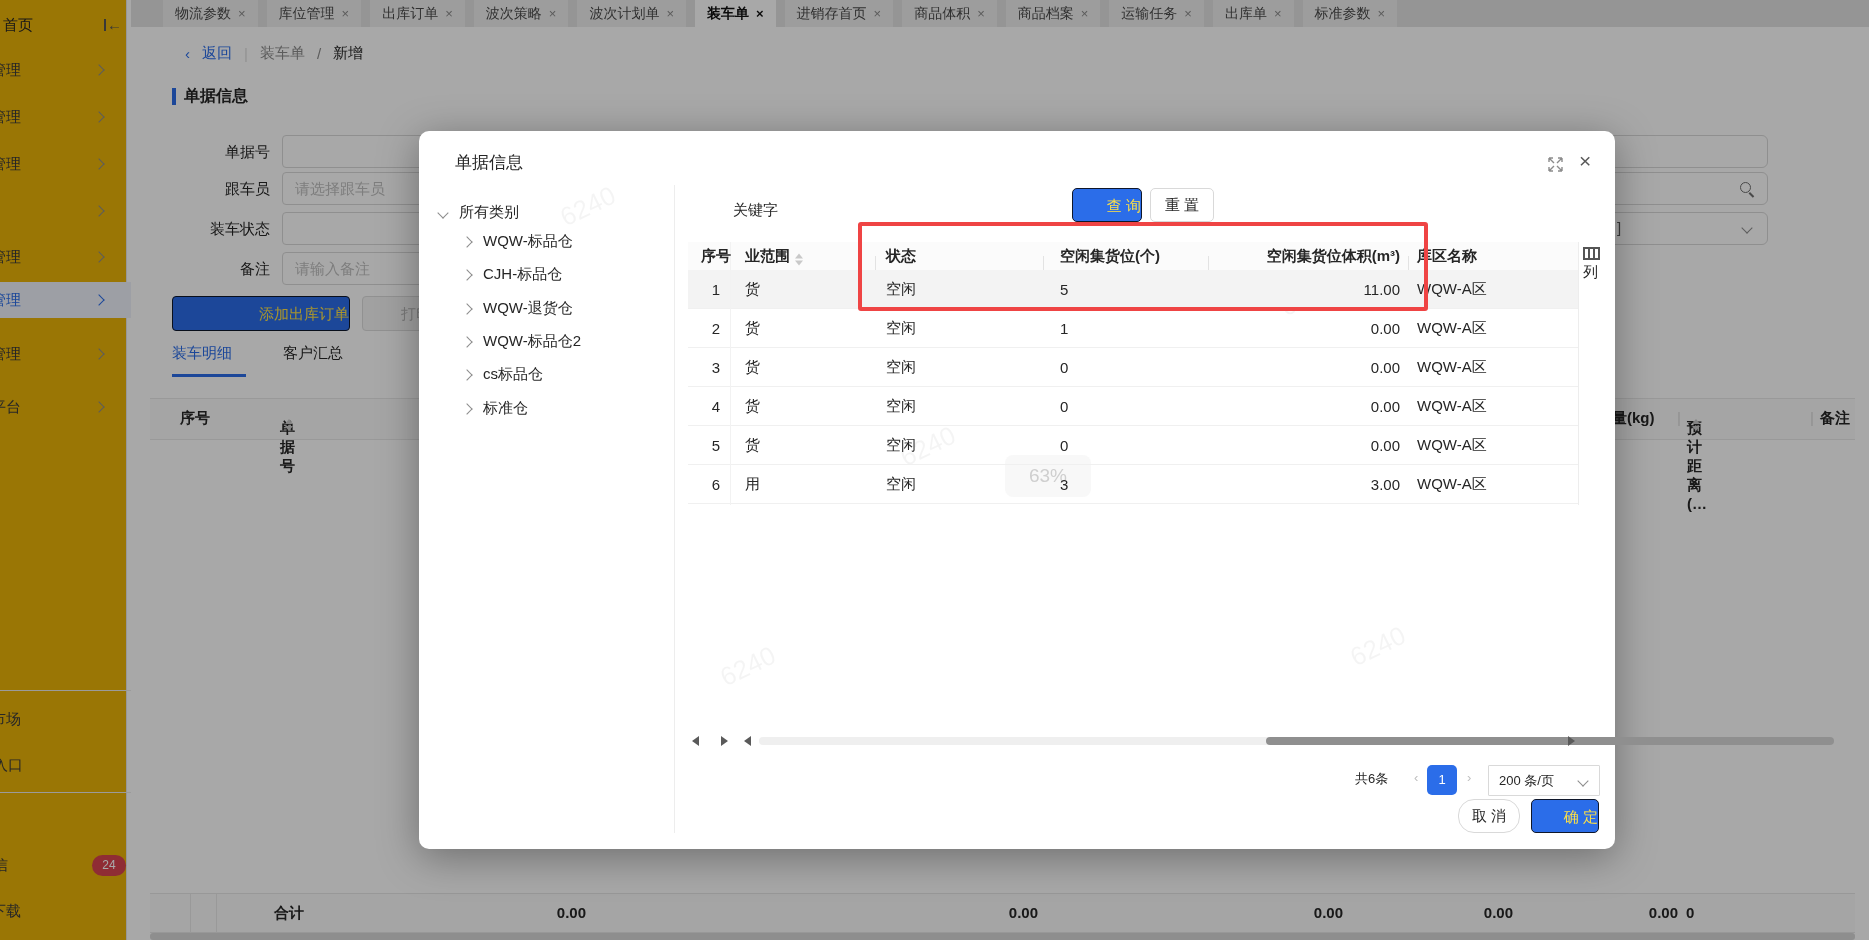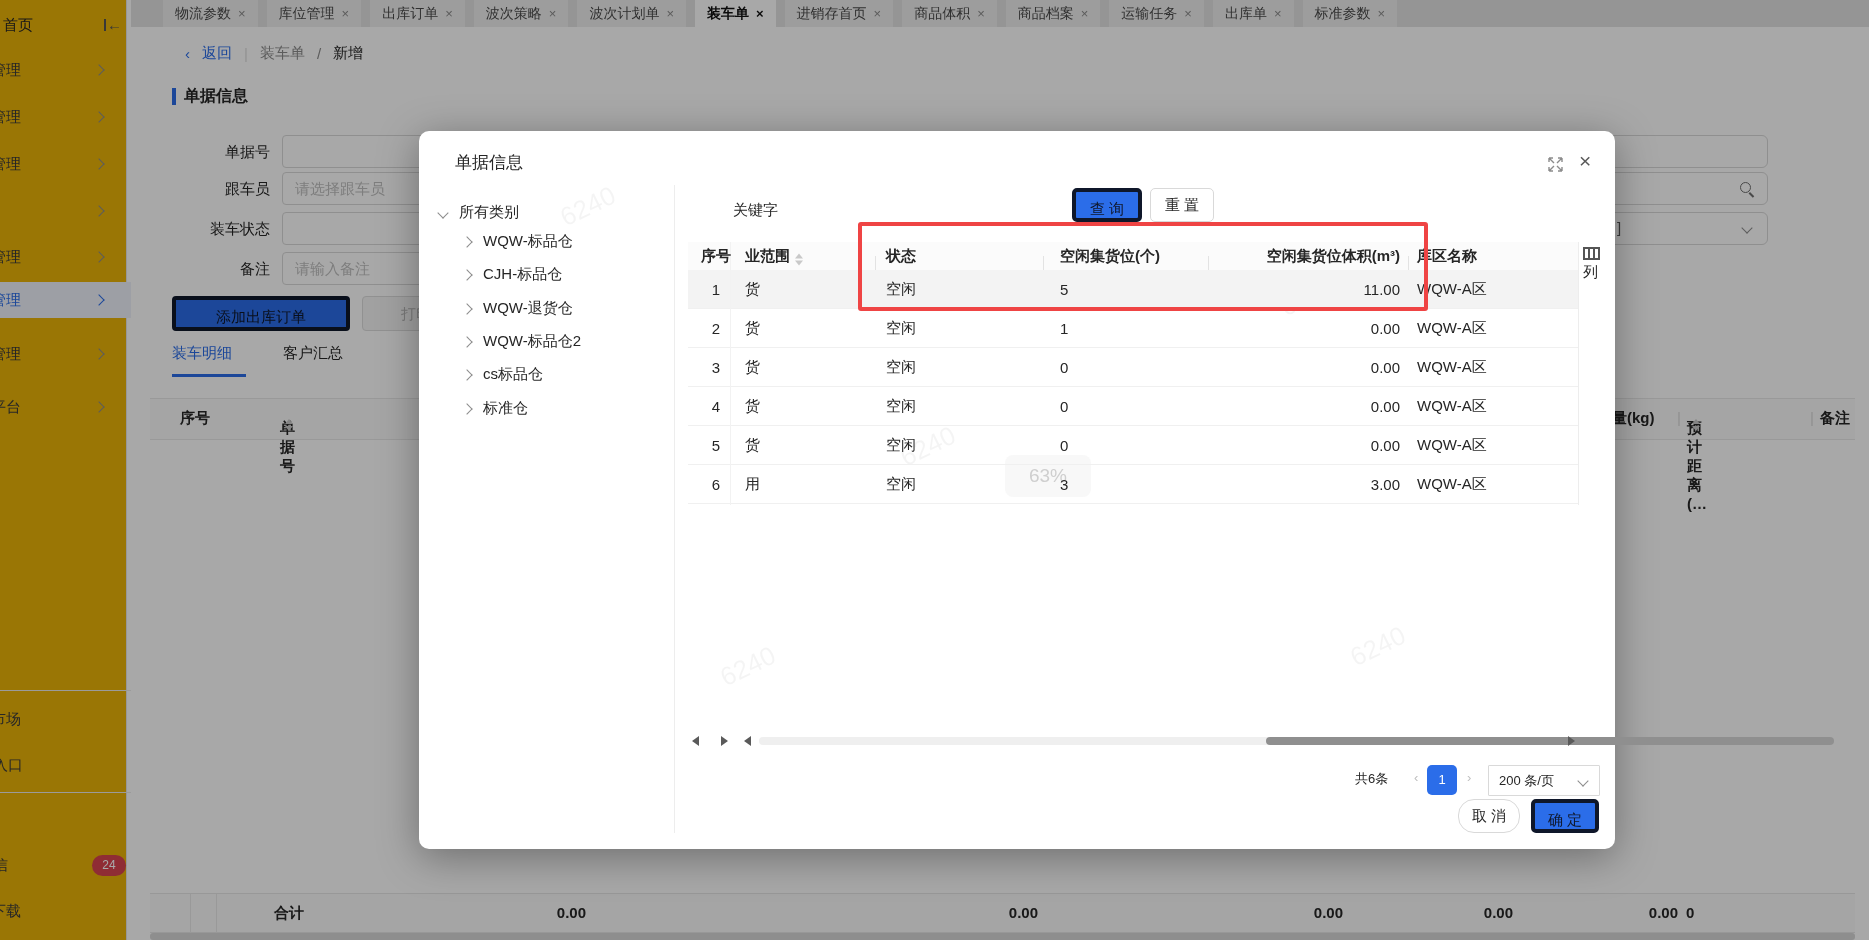--- a/index.html
+++ b/index.html
@@ -36,21 +36,21 @@
   
   .blue { color:#2b6de9; }
   .crumb { position:absolute; left:185px; top:44px; display:flex; gap:12px; align-items:center; font-size:15px; }
   .sect-bar { position:absolute; left:172px; top:88px; width:4px; height:17px; background:#2b6de9; }
   .sect-title { position:absolute; left:184px; top:86px; font-size:16px; font-weight:bold; }
   .f-label { position:absolute; left:150px; width:120px; text-align:right; font-size:15px; color:#262626; }
   .f-input { position:absolute; left:282px; width:327px; height:33px; border:1px solid #d9d9d9; border-radius:4px; background:#fff; padding-left:12px; font-size:15px; line-height:31px; color:#262626; }
   .placeholder { color:#bfbfbf; }
   .r-input { position:absolute; left:1430px; width:338px; height:33px; border:1px solid #d9d9d9; border-radius:6px; background:#fff; }
   .btn { border-radius:4px; font-size:15px; text-align:center; cursor:pointer; }
-  .btn-primary { background:#2b6de9; color:#0f172a; border:4px solid #0f172a; }
+  .btn-primary { background:#2b6de9; color:#fde047; border:1px solid #0f172a;text-align:right; }
   .btn-plain { background:#fff; color:#262626; border:1px solid #d9d9d9; }
   .btn-disabled { background:#f5f5f5; color:#b9b9b9; border:1px solid #dcdcdc; }
   .subtab { position:absolute; top:344px; font-size:15px; cursor:pointer; }
   .bg-thead { position:absolute; left:150px; top:398px; width:1705px; height:42px; background:#fafafa; border-top:1px solid #e9e9e9; border-bottom:1px solid #e9e9e9; font-weight:bold; }
   .bg-thead span, .bg-thead .cell { position:absolute; top:10px; }
   .vsep { color:#d9d9d9; font-weight:normal; }
   .totals { position:absolute; left:150px; top:893px; width:1705px; height:40px; background:#fafafa; border-top:1px solid #e7e7e7; border-bottom:1px solid #e7e7e7; font-weight:bold; font-size:15px; }
   .totals span { position:absolute; top:10px; }
   .tot-val { width:70px; text-align:right; }
   .bstrip { position:absolute; left:150px; top:933px; width:1705px; height:7px; background:#d8d8d8; border-radius:3px; }

